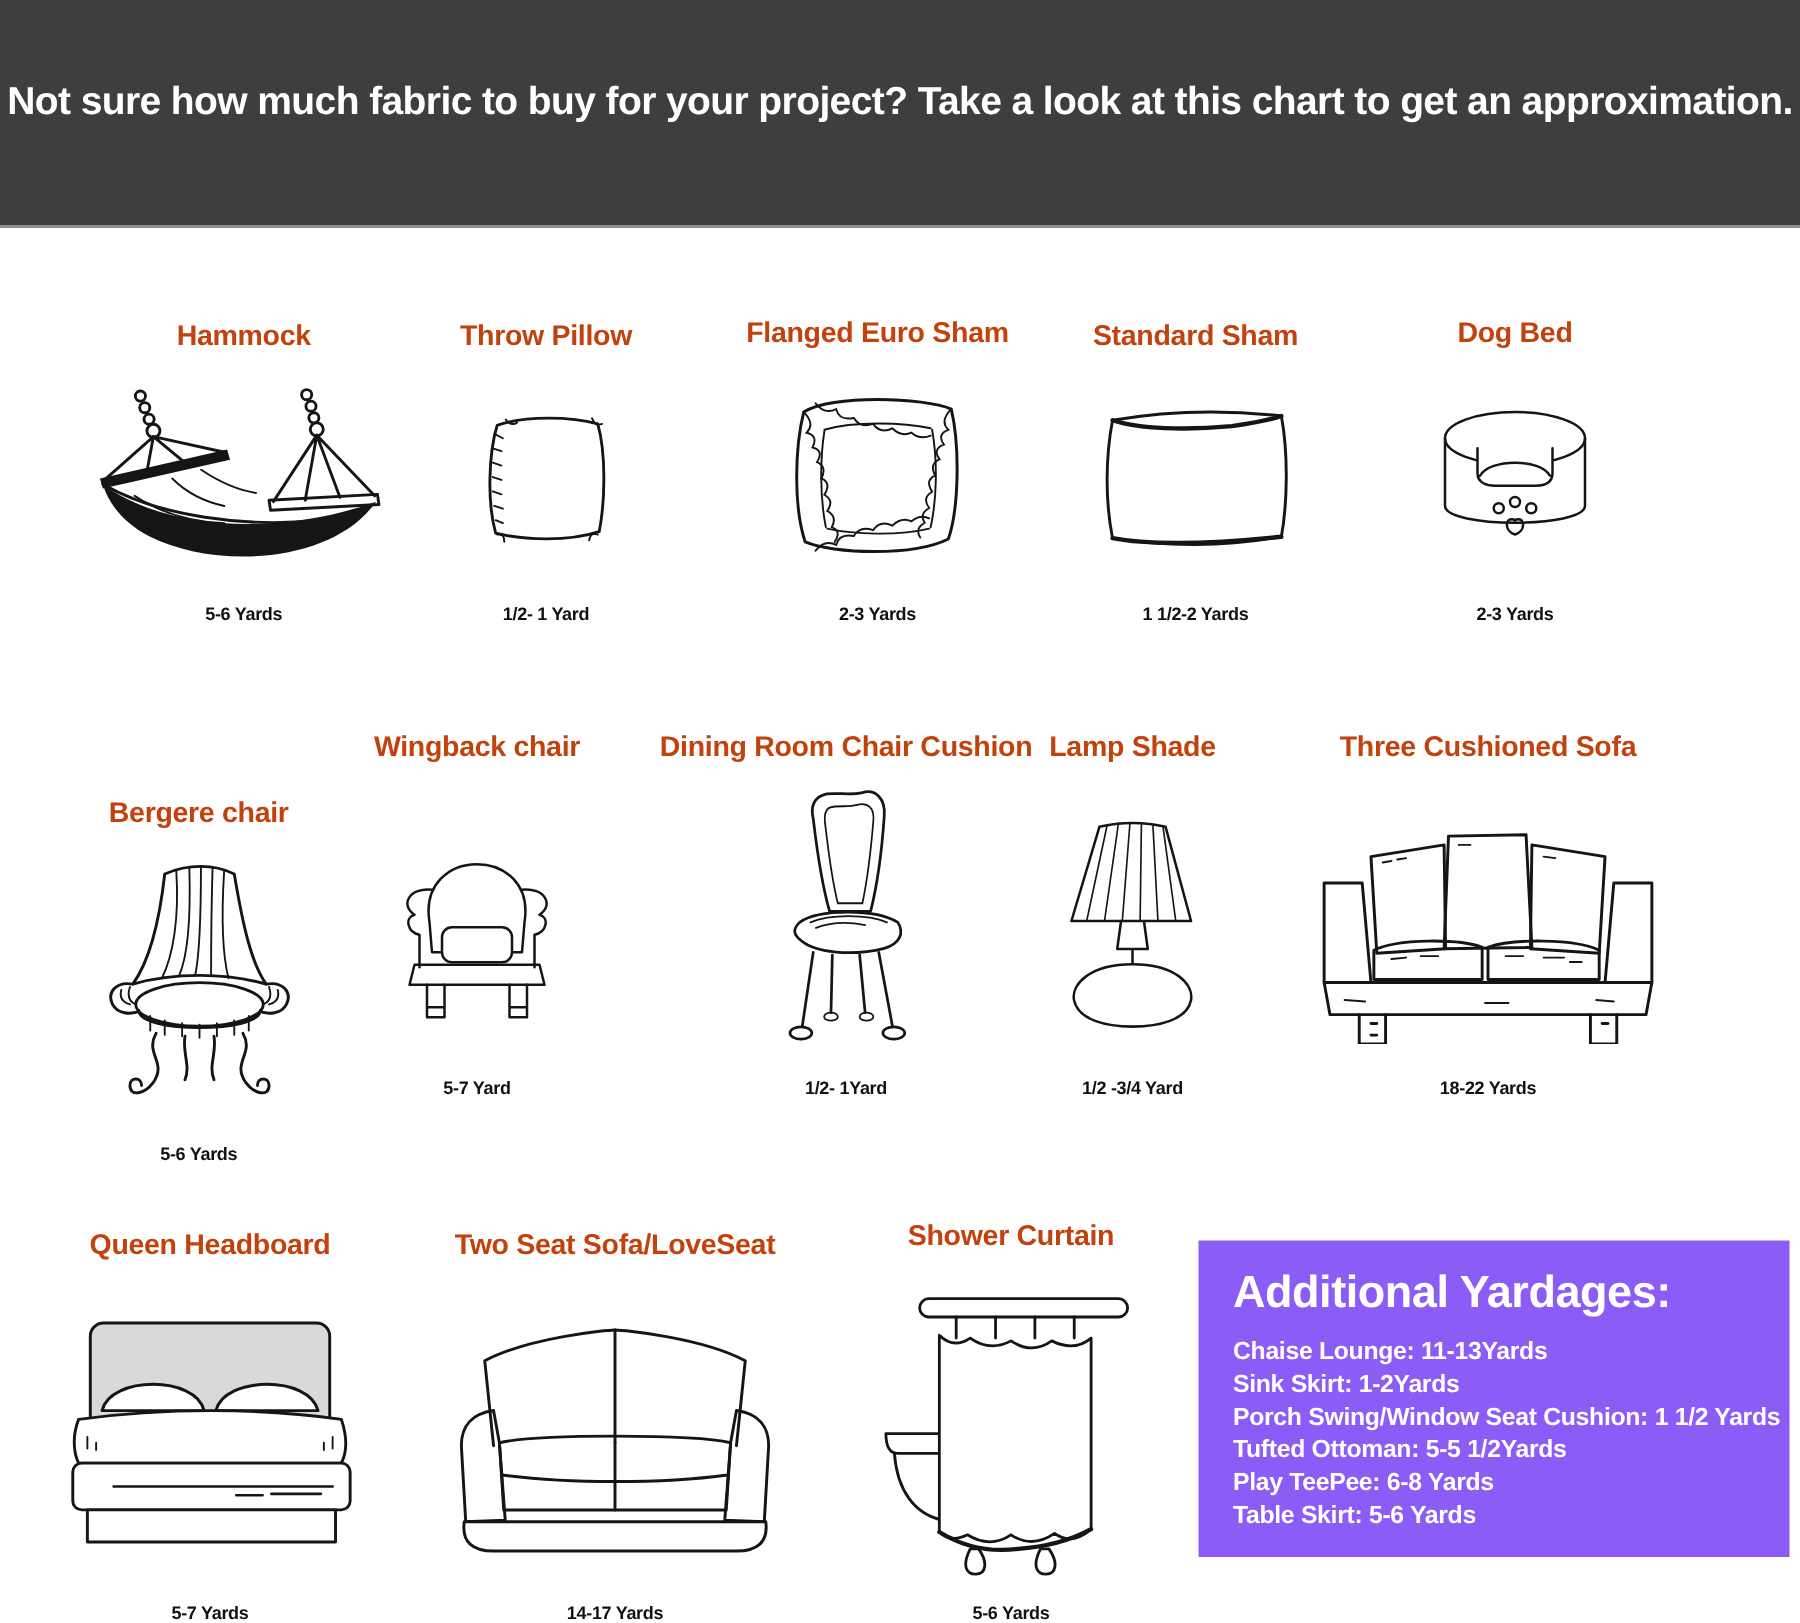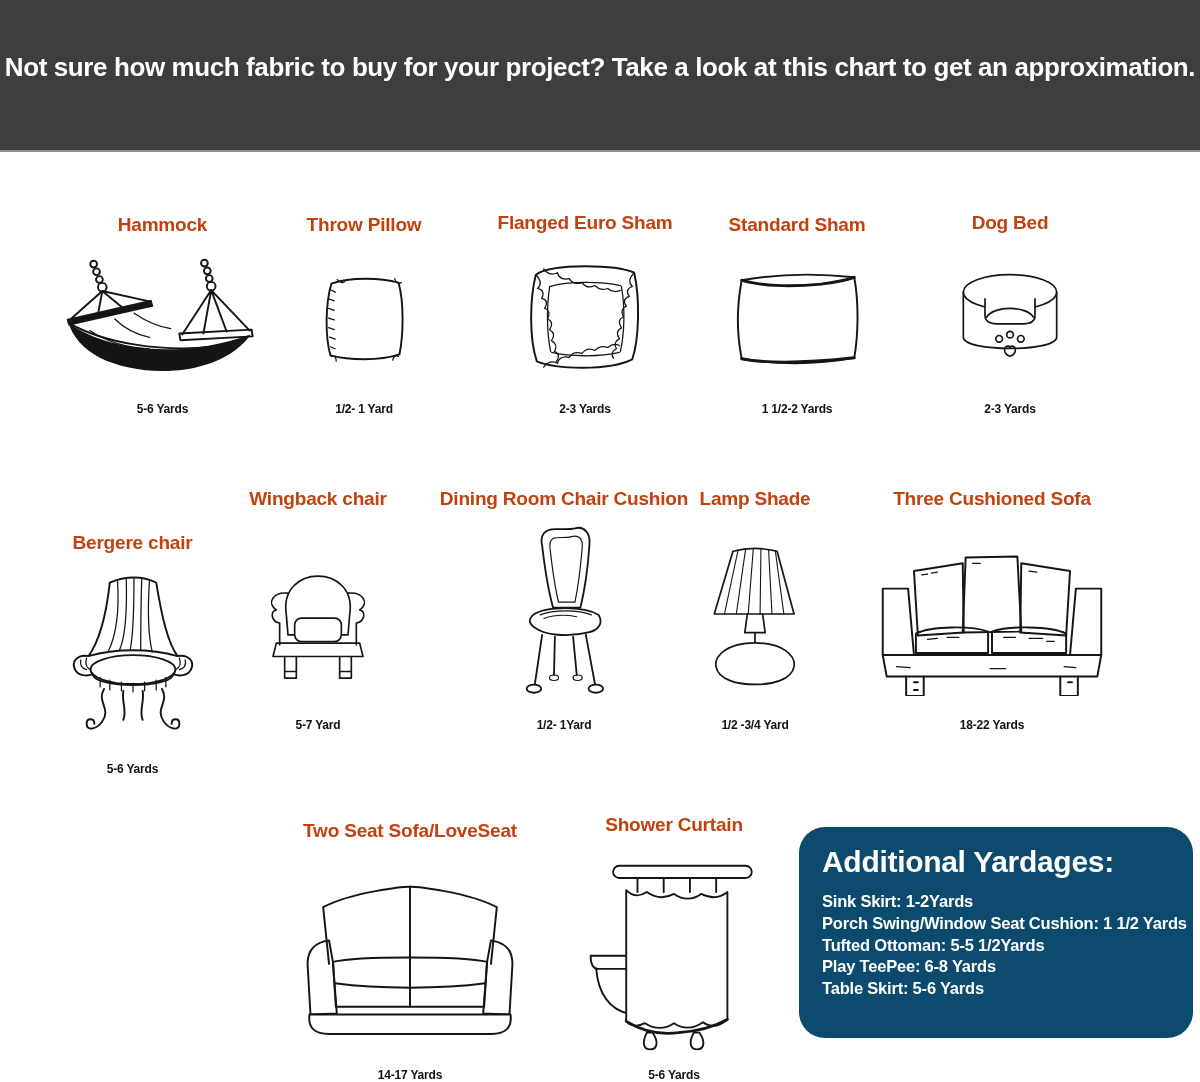--- a/index.html
+++ b/index.html
@@ -40,22 +40,22 @@
   #cell-dining    {left:418px; top:488px; width:246px; height:244px;margin-left:23px;}
   #cell-lamp      {left:650px; top:488px; width:210px; height:244px;}
   #cell-sofa3     {left:862px; top:488px; width:260px; height:244px;}
   
   #cell-headboard {left:24px;  top:820px; width:232px; height:262px;}
   #cell-loveseat  {left:282px; top:820px; width:256px; height:262px;gap:18px;}
   #cell-shower    {left:574px; top:814px; width:200px; height:268px;}
 
   
   .panel{position:absolute;left:799px;top:827px;width:394px;height:211px;
-         background:#0c4a6e;color:#fff;box-sizing:border-box;
-         padding:18px 14px 0 23px;border-radius:26px;}
+         background:#8b5cf6;color:#fff;box-sizing:border-box;
+         padding:18px 14px 0 23px;}
   .panel h2{margin:0 0 12px 0;font-size:30px;font-weight:700;letter-spacing:-0.3px;}
   .panel ul{list-style:none;margin:0;padding:0;}
   .panel li{font-size:16.5px;font-weight:700;line-height:21.8px;
             letter-spacing:-0.2px;white-space:nowrap;}
 </style>
 </head>
 <body>
 
 <div class="canvas">
 
@@ -213,20 +213,36 @@
         <path class="ink" d="M44,104 C60,96 102,96 118,102 L118,124 L44,124 Z M122,102 C138,96 182,96 198,104 L198,124 L122,124 Z"></path>
         <path class="thin" d="M56,110 l10,-1 M76,108 l12,0 M134,108 l12,0 M160,109 l14,0 M178,112 l8,0"></path>
         <path class="ink" d="M10,126 L234,126 L230,148 L14,148 Z"></path>
         <path class="thin" d="M24,138 l14,1 M120,140 l16,0 M196,138 l12,1"></path>
         <path class="ink" d="M34,148 L34,168 L52,168 L52,148 M192,148 L192,168 L210,168 L210,148 M42,154 l4,0 M42,162 l4,0 M200,154 l4,0"></path>
       </svg>
     </div>
     <div class="yards">18-22 Yards</div>
   </figure>
 
+  <figure class="cell" id="cell-headboard">
+    <figcaption class="item-label">Queen Headboard</figcaption>
+    <div class="art">
+      <svg width="218" height="158" viewBox="0 0 224 162">
+        <rect class="gfill" x="30" y="6" width="164" height="78" rx="9"></rect>
+        <path class="wfill" d="M38,66 C44,42 102,42 108,66 Z"></path>
+        <path class="wfill" d="M116,66 C122,42 180,42 186,66 Z"></path>
+        <path class="wfill" d="M22,72 C80,64 146,64 202,72 C206,84 206,94 202,102 L22,102 C18,94 18,82 22,72 Z"></path>
+        <path class="thin" d="M28,84 l0,8 M34,88 l0,5 M190,88 l0,5 M196,84 l0,8"></path>
+        <rect class="wfill" x="18" y="102" width="190" height="32" rx="6"></rect>
+        <path class="thin" d="M46,118 L196,118 M130,124 l18,0 M154,123 l34,0" style="stroke-width:1.8"></path>
+        <rect class="wfill" x="28" y="134" width="170" height="22"></rect>
+      </svg>
+    </div>
+    <div class="yards">5-7 Yards</div>
+  </figure>
 
   <figure class="cell" id="cell-loveseat">
     <figcaption class="item-label">Two Seat Sofa/LoveSeat</figcaption>
     <div class="art">
       <svg width="240" height="166" viewBox="0 0 246 170">
         <path class="ink" d="M40,94 L34,36 C64,20 118,15 123,15 C128,15 182,20 212,36 L206,94"></path>
         <path class="ink" d="M123,15 L123,92"></path>
         <path class="ink" d="M40,70 C26,72 18,80 18,94 L21,146 L48,145 L44,92 Z M206,70 C220,72 228,80 228,94 L225,146 L198,145 L202,92 Z"></path>
         <path class="ink" d="M44,92 C70,86 176,86 202,92 L199,138 L47,138 Z"></path>
         <path class="ink" d="M123,92 L123,138 M46,114 C90,120 156,120 200,114"></path>
@@ -248,20 +264,21 @@
         <path class="ink" d="M44,180 Q70,196 100,192 Q130,190 152,178" style="stroke-width:3"></path>
         <path class="wfill" d="M66,192 c-6,12 -3,18 4,18 c7,0 9,-8 2,-18 Z M116,192 c-6,12 -3,18 4,18 c7,0 9,-8 2,-18 Z"></path>
       </svg>
     </div>
     <div class="yards">5-6 Yards</div>
   </figure>
 
   <aside class="panel">
     <h2>Additional Yardages:</h2>
     <ul>
+      <li>Chaise Lounge: 11-13Yards</li>
       <li>Sink Skirt: 1-2Yards</li>
       <li>Porch Swing/Window Seat Cushion: 1 1/2 Yards</li>
       <li>Tufted Ottoman: 5-5 1/2Yards</li>
       <li>Play TeePee: 6-8 Yards</li>
       <li>Table Skirt: 5-6 Yards</li>
     </ul>
   </aside>
 
 </div>
 

